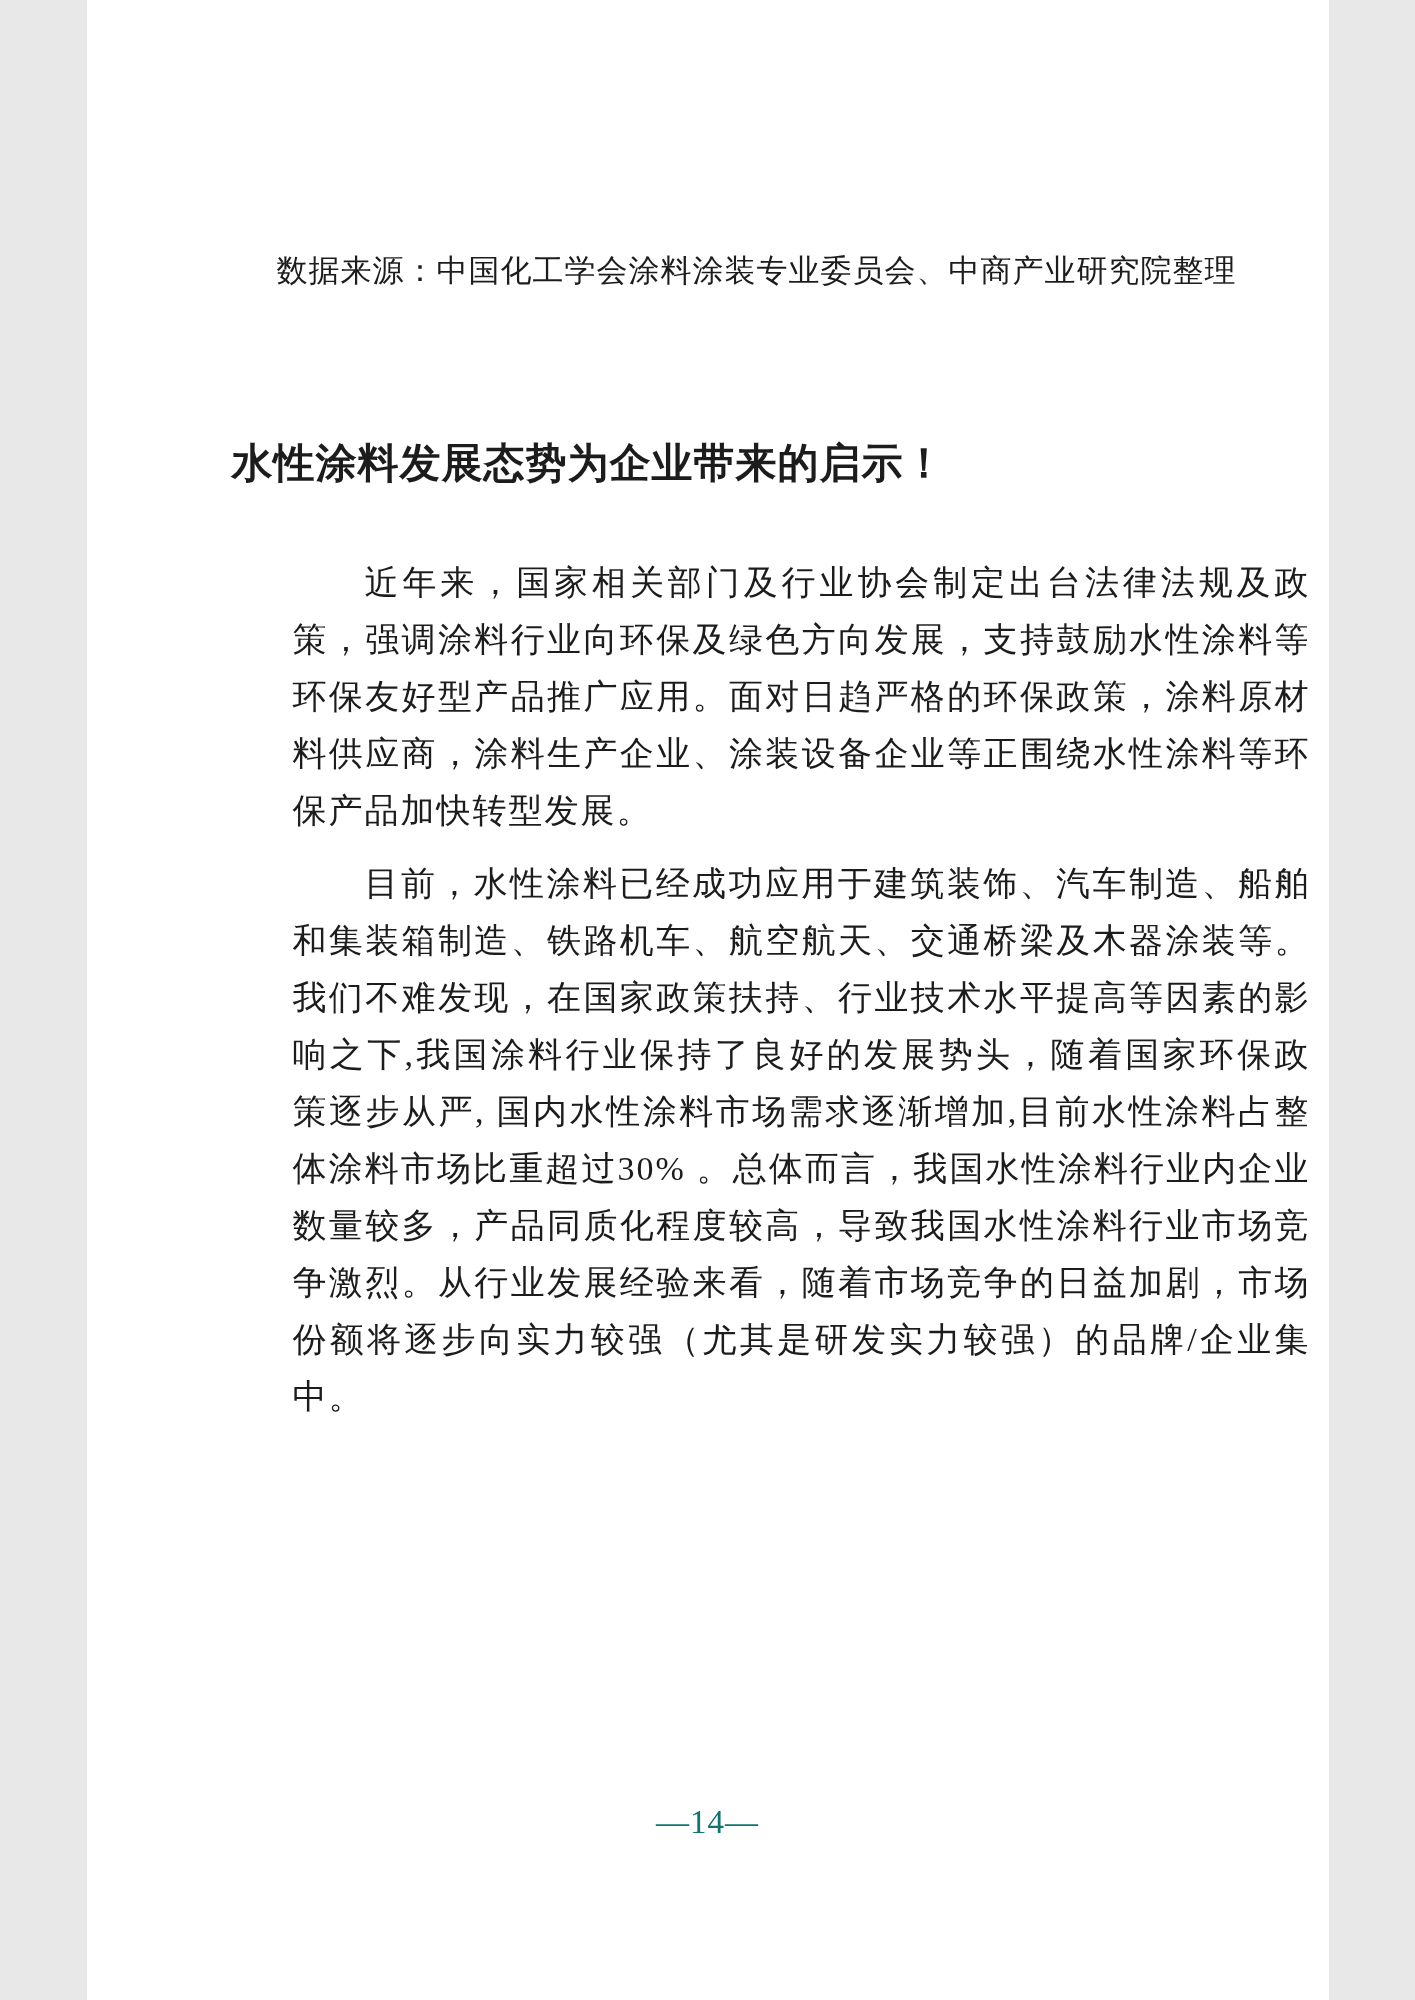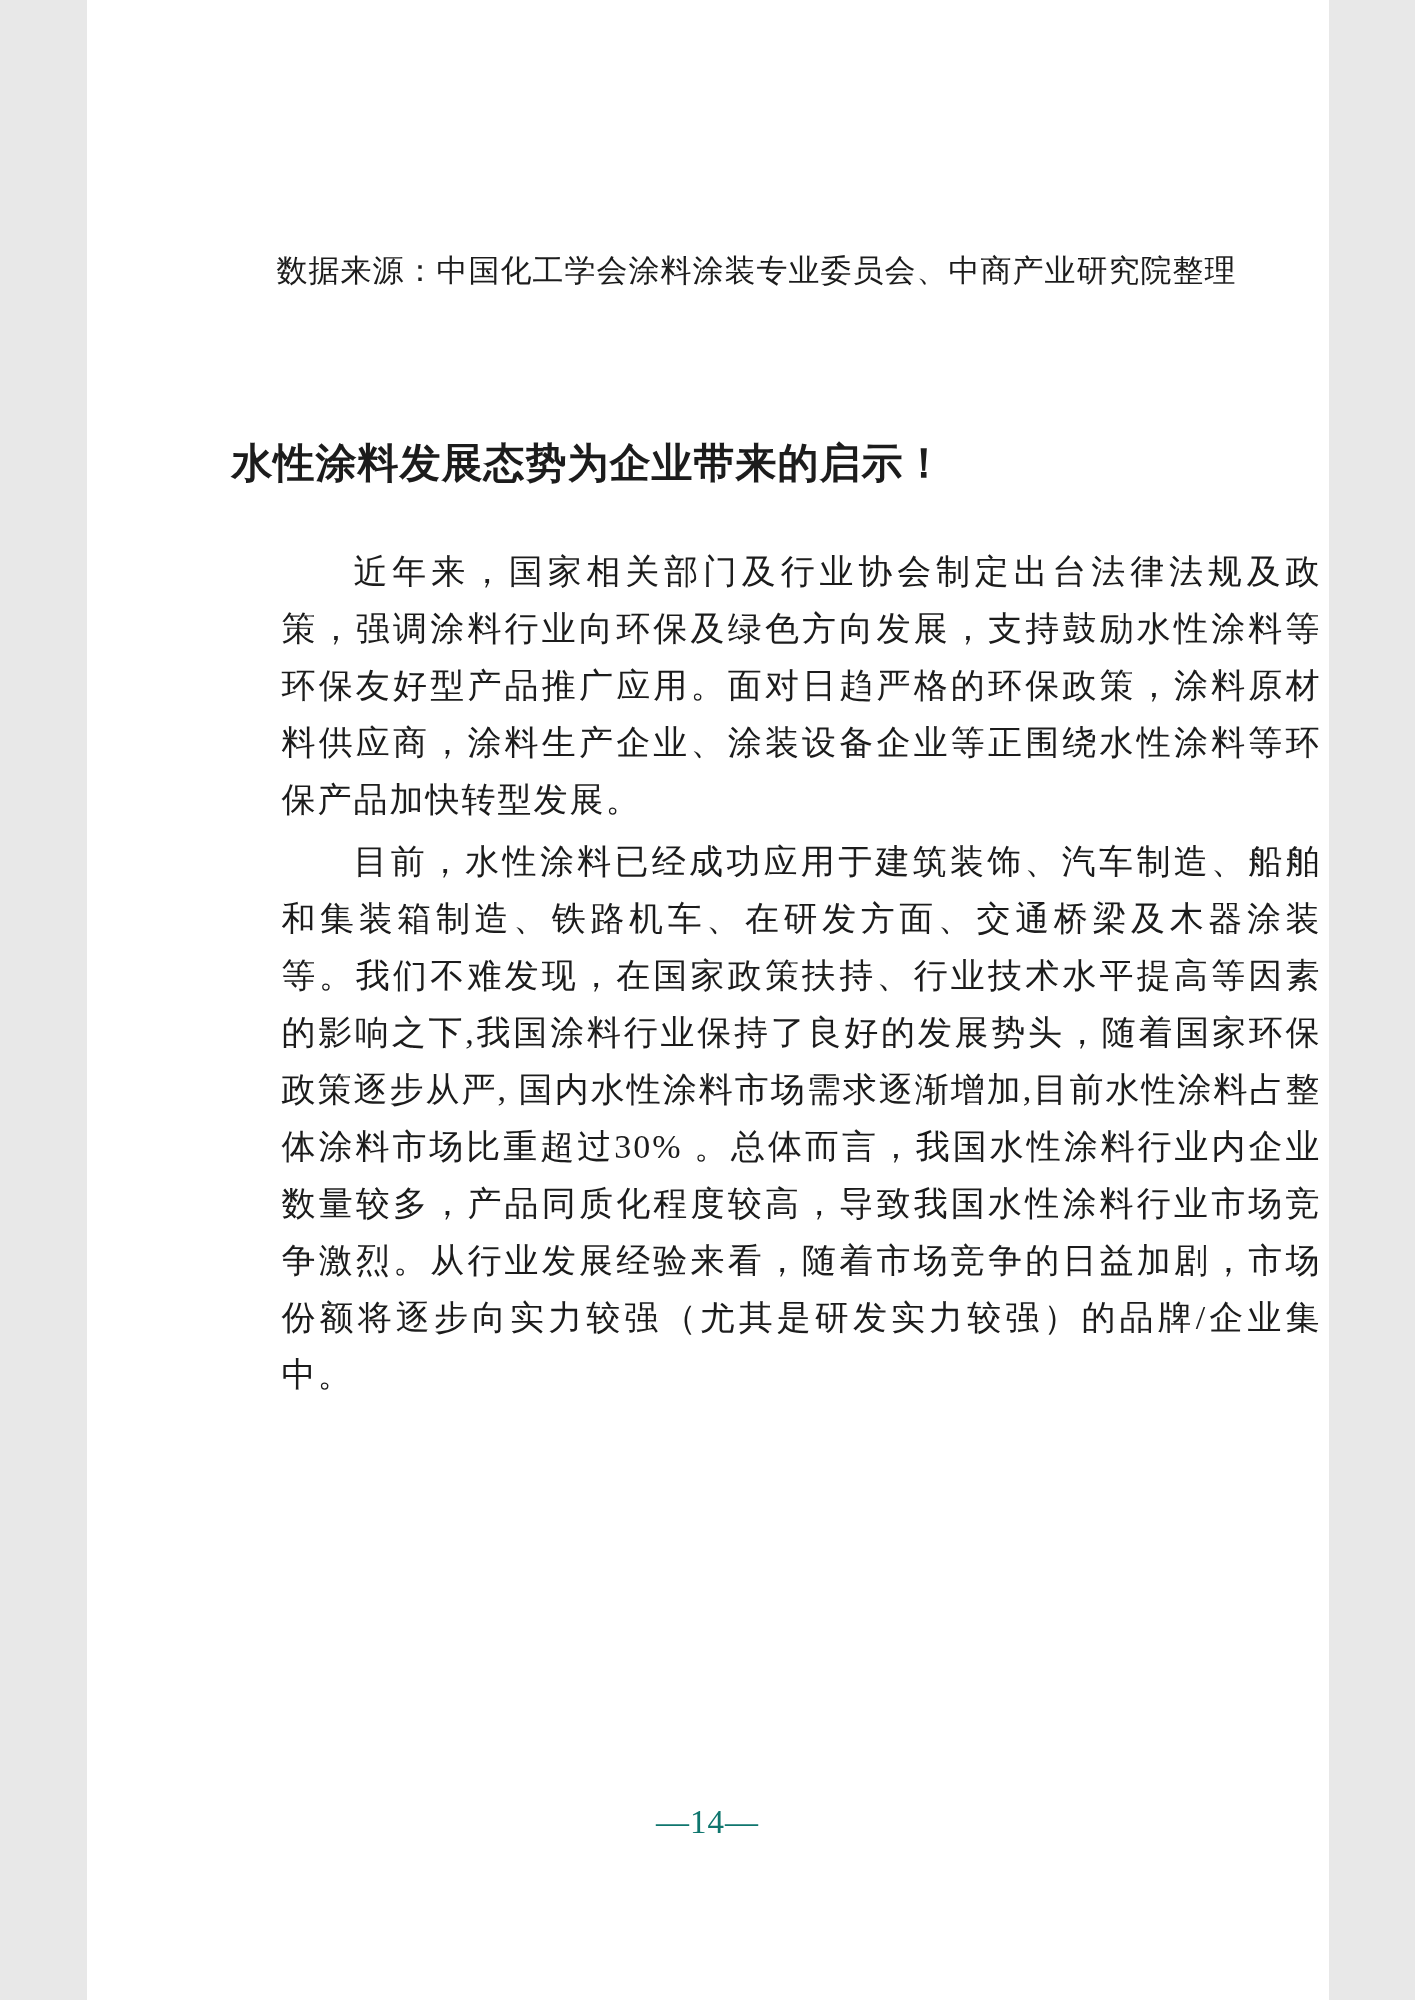--- a/index.html
+++ b/index.html
@@ -53,21 +53,21 @@
     position: absolute;
     top: 538px;
     left: 190px;
     width: 1050px;
     font-size: 34px;
     line-height: 57px;
     letter-spacing: 2px;
     text-align: justify;
   }
   .article-body p {
-    margin: 5px;
+    margin: 16px;
     text-indent: 72px;
   }
   
   .page-number {
     position: absolute;
     top: 1804px;
     left: 0;
     width: 100%;
     text-align: center;
     font-size: 33px;
@@ -81,18 +81,18 @@
 <div class="page">
 
   <div class="source-block">
     <p class="source-line1">数据来源：中国化工学会涂料涂装专业委员会、中商产业研究院整理</p>
   </div>
 
   <h1 class="article-title">水性涂料发展态势为企业带来的启示！</h1>
 
   <div class="article-body">
     <p>近年来，国家相关部门及行业协会制定出台法律法规及政策，强调涂料行业向环保及绿色方向发展，支持鼓励水性涂料等环保友好型产品推广应用。面对日趋严格的环保政策，涂料原材料供应商，涂料生产企业、涂装设备企业等正围绕水性涂料等环保产品加快转型发展。</p>
-    <p>目前，水性涂料已经成功应用于建筑装饰、汽车制造、船舶和集装箱制造、铁路机车、在研发方面、交通桥梁及木器涂装等。我们不难发现，在国家政策扶持、行业技术水平提高等因素的影响之下,我国涂料行业保持了良好的发展势头，随着国家环保政策逐步从严, 国内水性涂料市场需求逐渐增加,目前水性涂料占整体涂料市场比重超过30% 。总体而言，我国水性涂料行业内企业数量较多，产品同质化程度较高，导致我国水性涂料行业市场竞争激烈。从行业发展经验来看，随着市场竞争的日益加剧，市场份额将逐步向实力较强（尤其是研发实力较强）的品牌/企业集中。</p>
+    <p>目前，水性涂料已经成功应用于建筑装饰、汽车制造、船舶和集装箱制造、铁路机车、航空航天、交通桥梁及木器涂装等。我们不难发现，在国家政策扶持、行业技术水平提高等因素的影响之下,我国涂料行业保持了良好的发展势头，随着国家环保政策逐步从严, 国内水性涂料市场需求逐渐增加,目前水性涂料占整体涂料市场比重超过30% 。总体而言，我国水性涂料行业内企业数量较多，产品同质化程度较高，导致我国水性涂料行业市场竞争激烈。从行业发展经验来看，随着市场竞争的日益加剧，市场份额将逐步向实力较强（尤其是研发实力较强）的品牌/企业集中。</p>
   </div>
 
   <div class="page-number">—14—</div>
 
 </div>
 
 </body></html>

